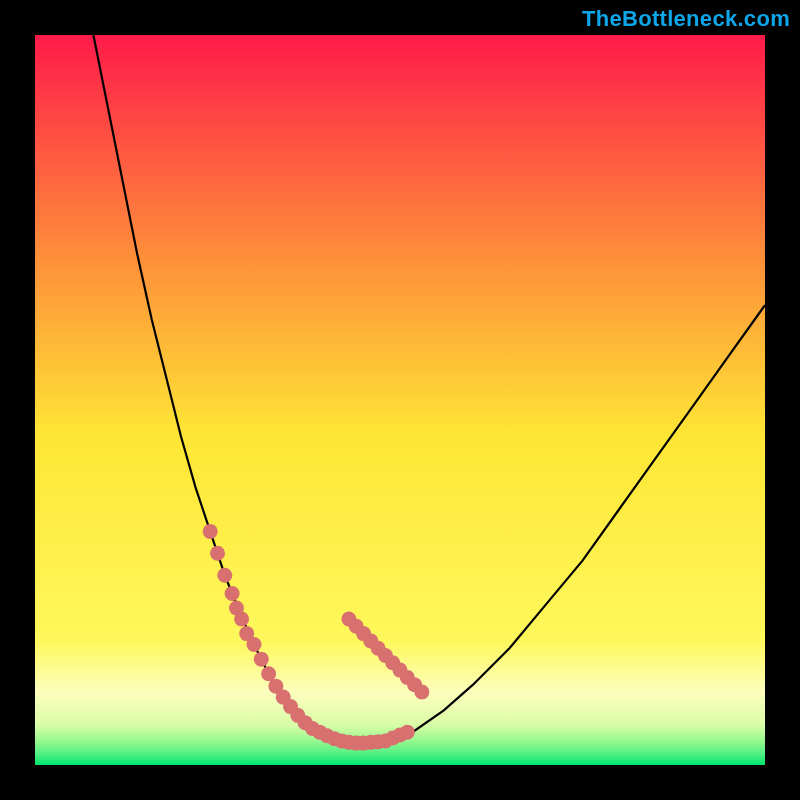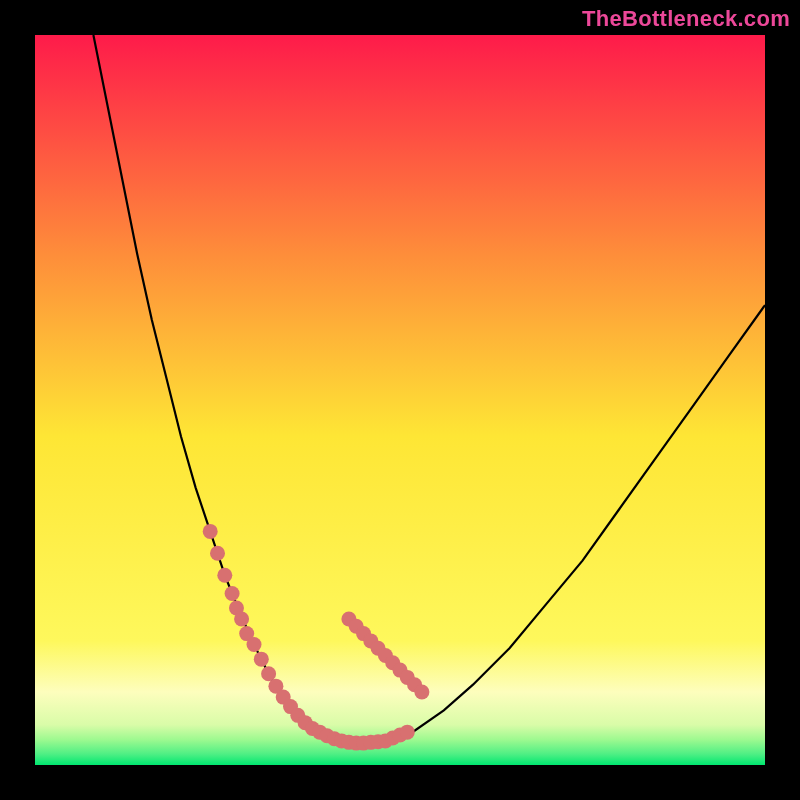--- a/index.html
+++ b/index.html
@@ -1,18 +1,18 @@
 <!DOCTYPE html>
 <html><head>
 <meta charset="utf-8">
 <style>
   html,body{margin:0;padding:0;width:800px;height:800px;background:#000;overflow:hidden;font-family:Arial,Helvetica,sans-serif}
   .frame{position:absolute;inset:0;background:#000}
   .plot{position:absolute;left:35px;top:35px;width:730px;height:730px;overflow:hidden}
-  .attribution{position:absolute;top:6px;right:10px;color:#ec4899;font-size:22px;font-weight:600;letter-spacing:.3px}
+  .attribution{position:absolute;top:6px;right:10px;color:#0ea5e9;font-size:22px;font-weight:600;letter-spacing:.3px}
   svg{display:block}
 </style>
 </head>
 <body>
 
 <div class="frame">
   <div class="attribution">TheBottleneck.com</div>
   <div class="plot">
     <svg id="svg" width="730" height="730" viewBox="0 0 730 730">
         <defs>

